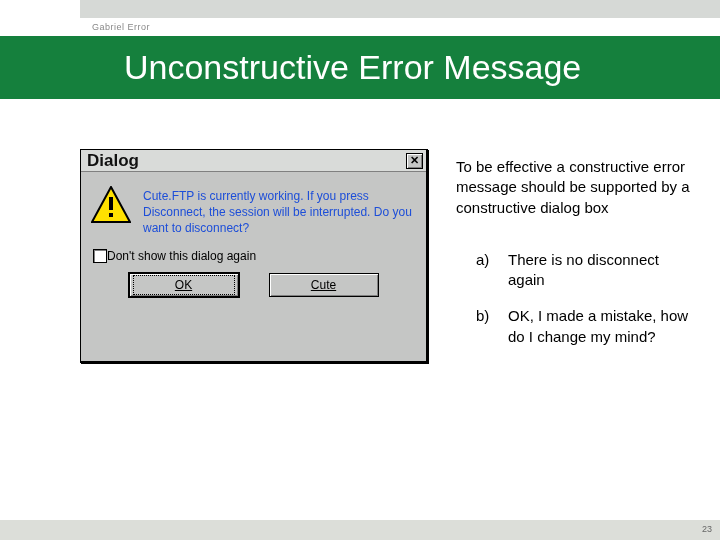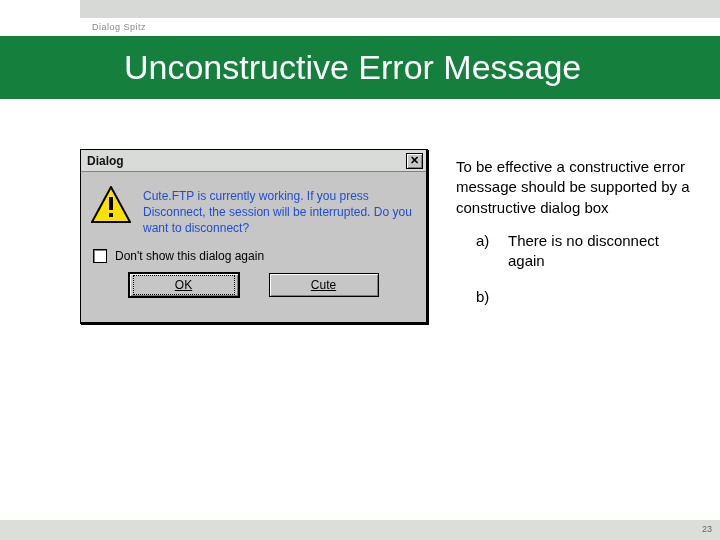--- a/index.html
+++ b/index.html
@@ -49,21 +49,21 @@
   .dlg-title {
     display: flex;
     align-items: center;
     justify-content: space-between;
     background: #d9dbd9;
     border-bottom: 1px solid #808080;
     padding: 2px 3px 2px 6px;
     height: 22px;
   }
   .dlg-title-text {
-    font-size: 12px;
+    font-size: 17px;
     font-weight: bold;
     color: #111;
   }
   .close-btn {
     width: 17px;
     height: 16px;
     background: #c5c6c5;
     border: 1px solid #000;
     box-shadow: inset 1px 1px 0 #fff, inset -1px -1px 0 #808080;
     display: flex;
@@ -87,21 +87,20 @@
   .warn-icon svg { width: 40px; height: 38px; display: block; }
   .dlg-msg {
     font-size: 12px;
     color: #1d4ed8;
     line-height: 1.35;
     padding-top: 2px;
   }
   .dlg-check {
     display: flex;
     align-items: center;
-    gap: 8px;
     padding: 4px 12px 8px 12px;
     font-size: 12px;
   }
   .chk {
     width: 14px;
     height: 14px;
     background: #fff;
     border: 1px solid #000;
     box-shadow: inset 1px 1px 0 #808080;
   }
@@ -134,21 +133,21 @@
   }
   .explain {
     flex: 1;
     font-size: 16px;
     color: #000;
     padding-top: 8px;
     padding-right: 8px;
   }
   .explain-main {
     line-height: 1.35;
-    margin-bottom: 13px;
+    margin-bottom: 32px;
     font-family: Verdana, Arial, sans-serif;
     font-size: 15px;
   }
   .explain-list {
     list-style: none;
     padding-left: 20px;
     font-family: Verdana, Arial, sans-serif;
     font-size: 15px;
   }
   .explain-list li {
@@ -181,21 +180,21 @@
     right: 8px;
     top: 4px;
     font-size: 9px;
     color: #666;
   }
 </style>
 </head>
 <body>
 
 <div class="topbar"></div>
-<div class="author-strip">Dialog Spitz</div>
+<div class="author-strip">Gabriel Error</div>
 <div class="title-band">Unconstructive Error Message</div>
 
 <div class="content">
 
   <div class="dialog">
     <div class="dlg-title">
       <span class="dlg-title-text">Dialog</span>
       <span class="close-btn">✕</span>
     </div>
     <div class="dlg-body">
@@ -222,20 +221,21 @@
 
   <div class="explain">
     <div class="explain-main">To be effective a constructive error message should be supported by a constructive dialog box</div>
     <ol class="explain-list">
       <li>
         <span class="lbl">a)</span>
         <span>There is no disconnect again</span>
       </li>
       <li>
         <span class="lbl">b)</span>
+        <span>OK, I made a mistake, how do I change my mind?</span>
       </li>
     </ol>
   </div>
 
 </div>
 
 <div class="footer">
   <div class="footer-accent"></div>
   <div class="footer-bar">
     <span class="page-num">23</span>

